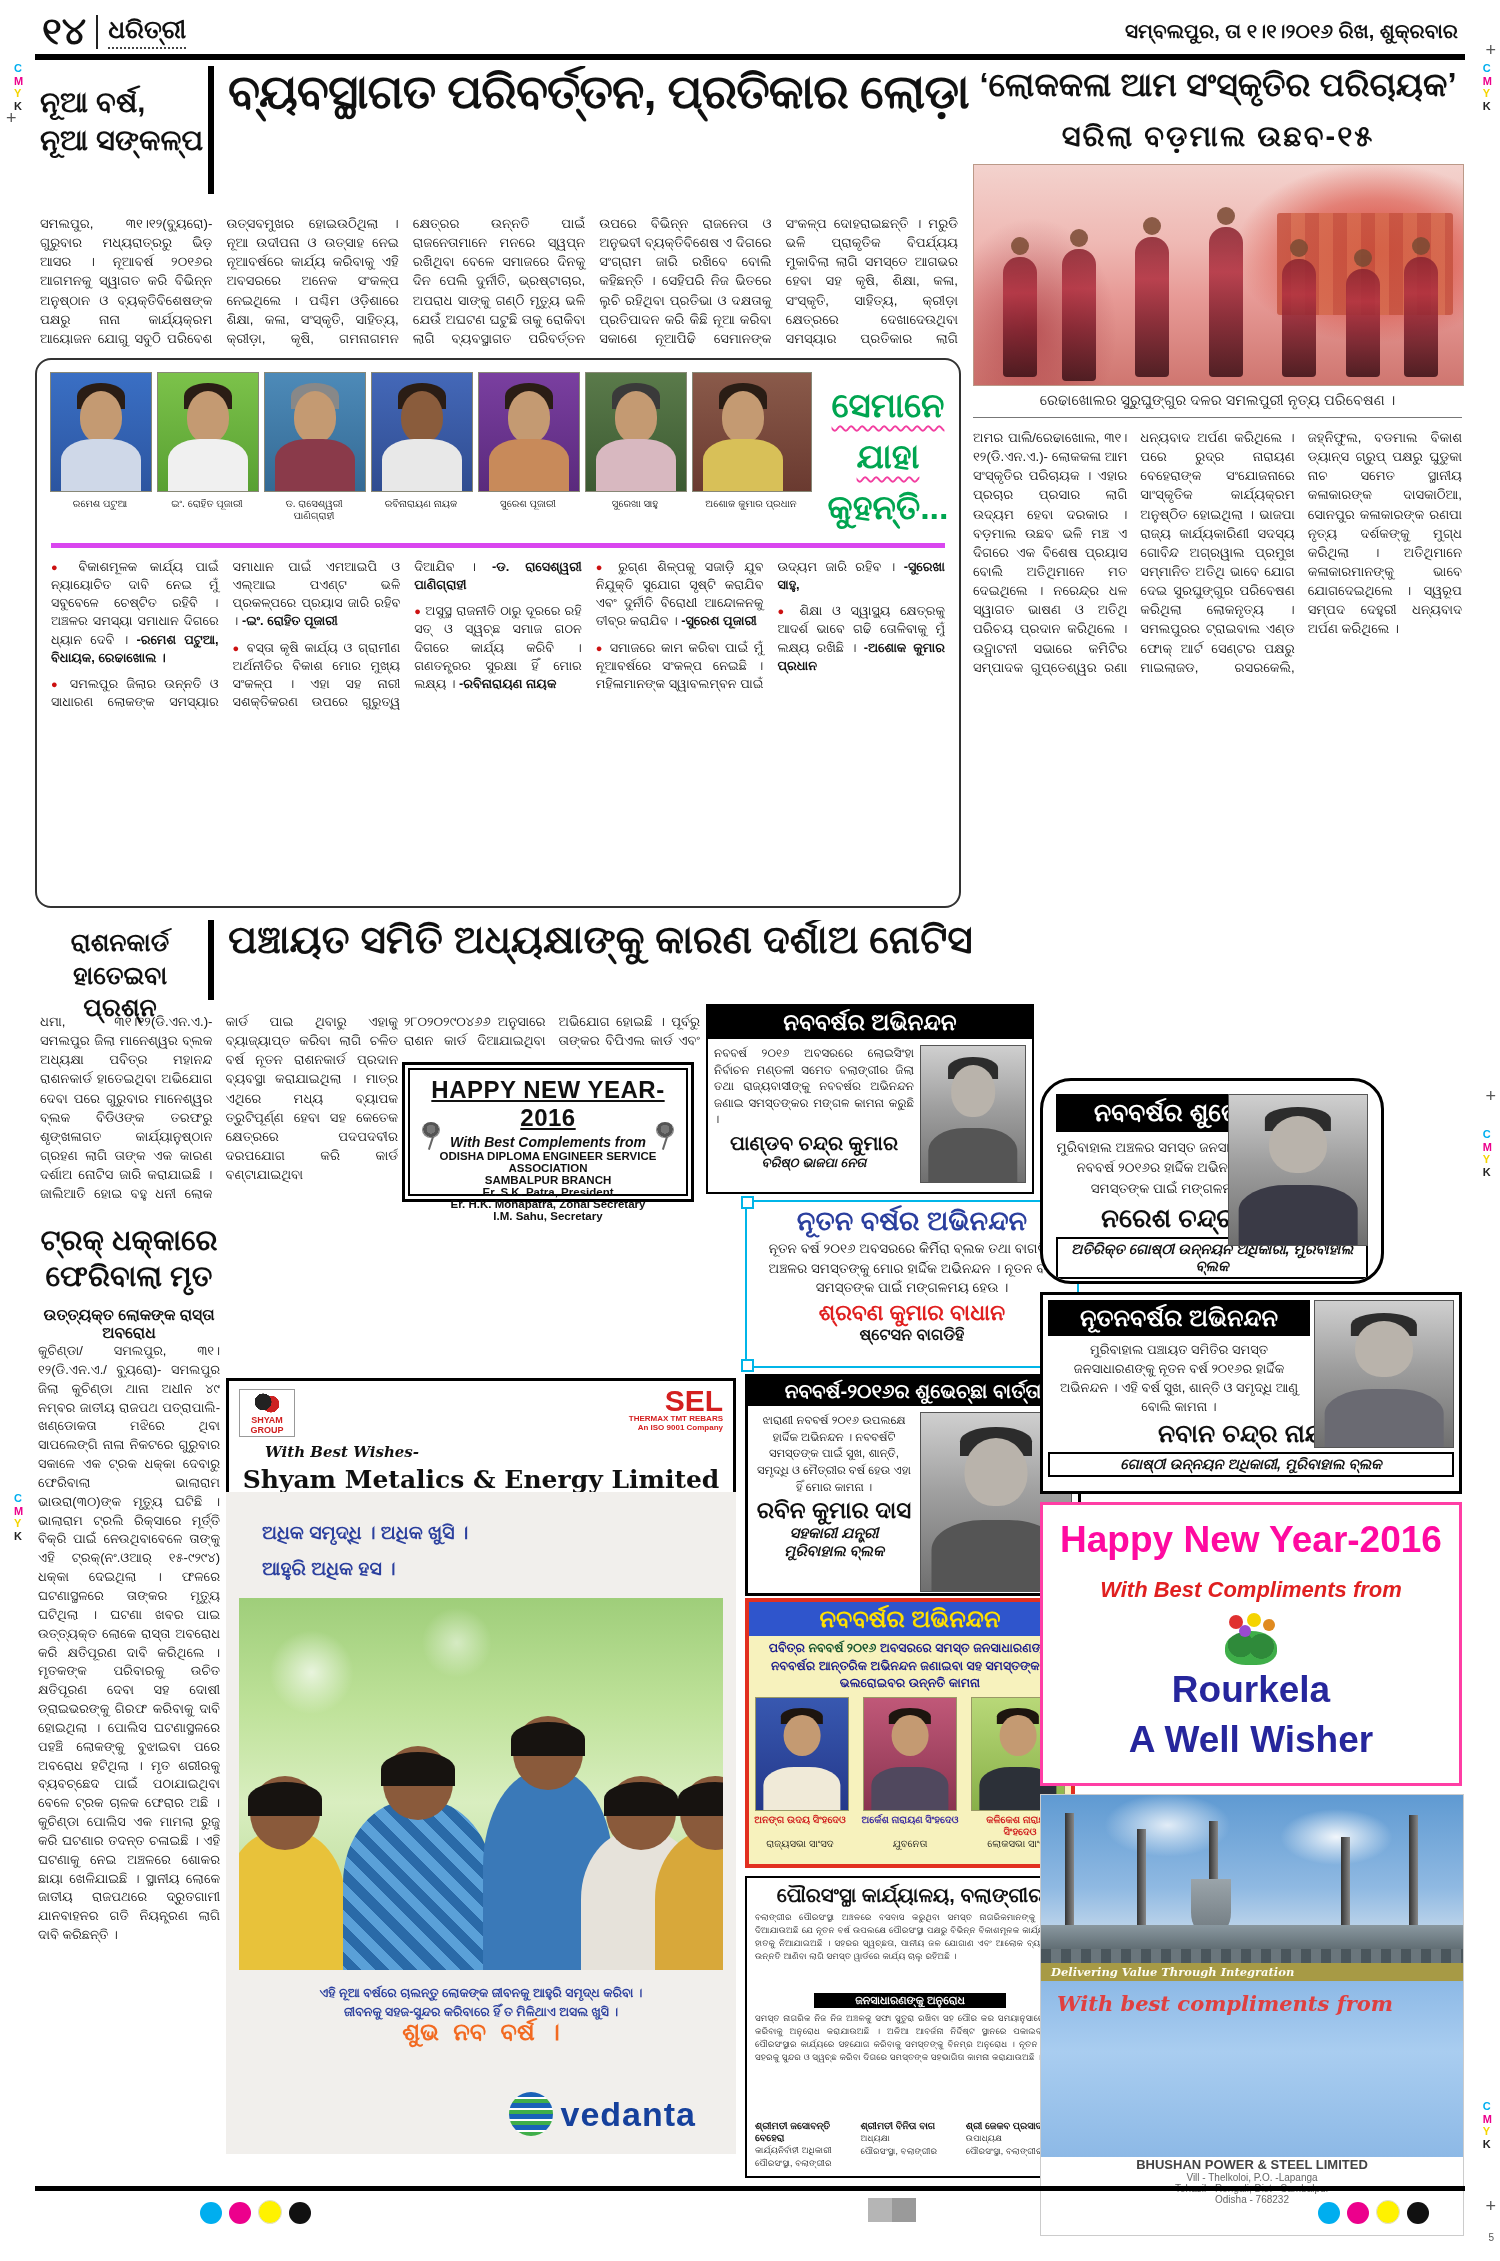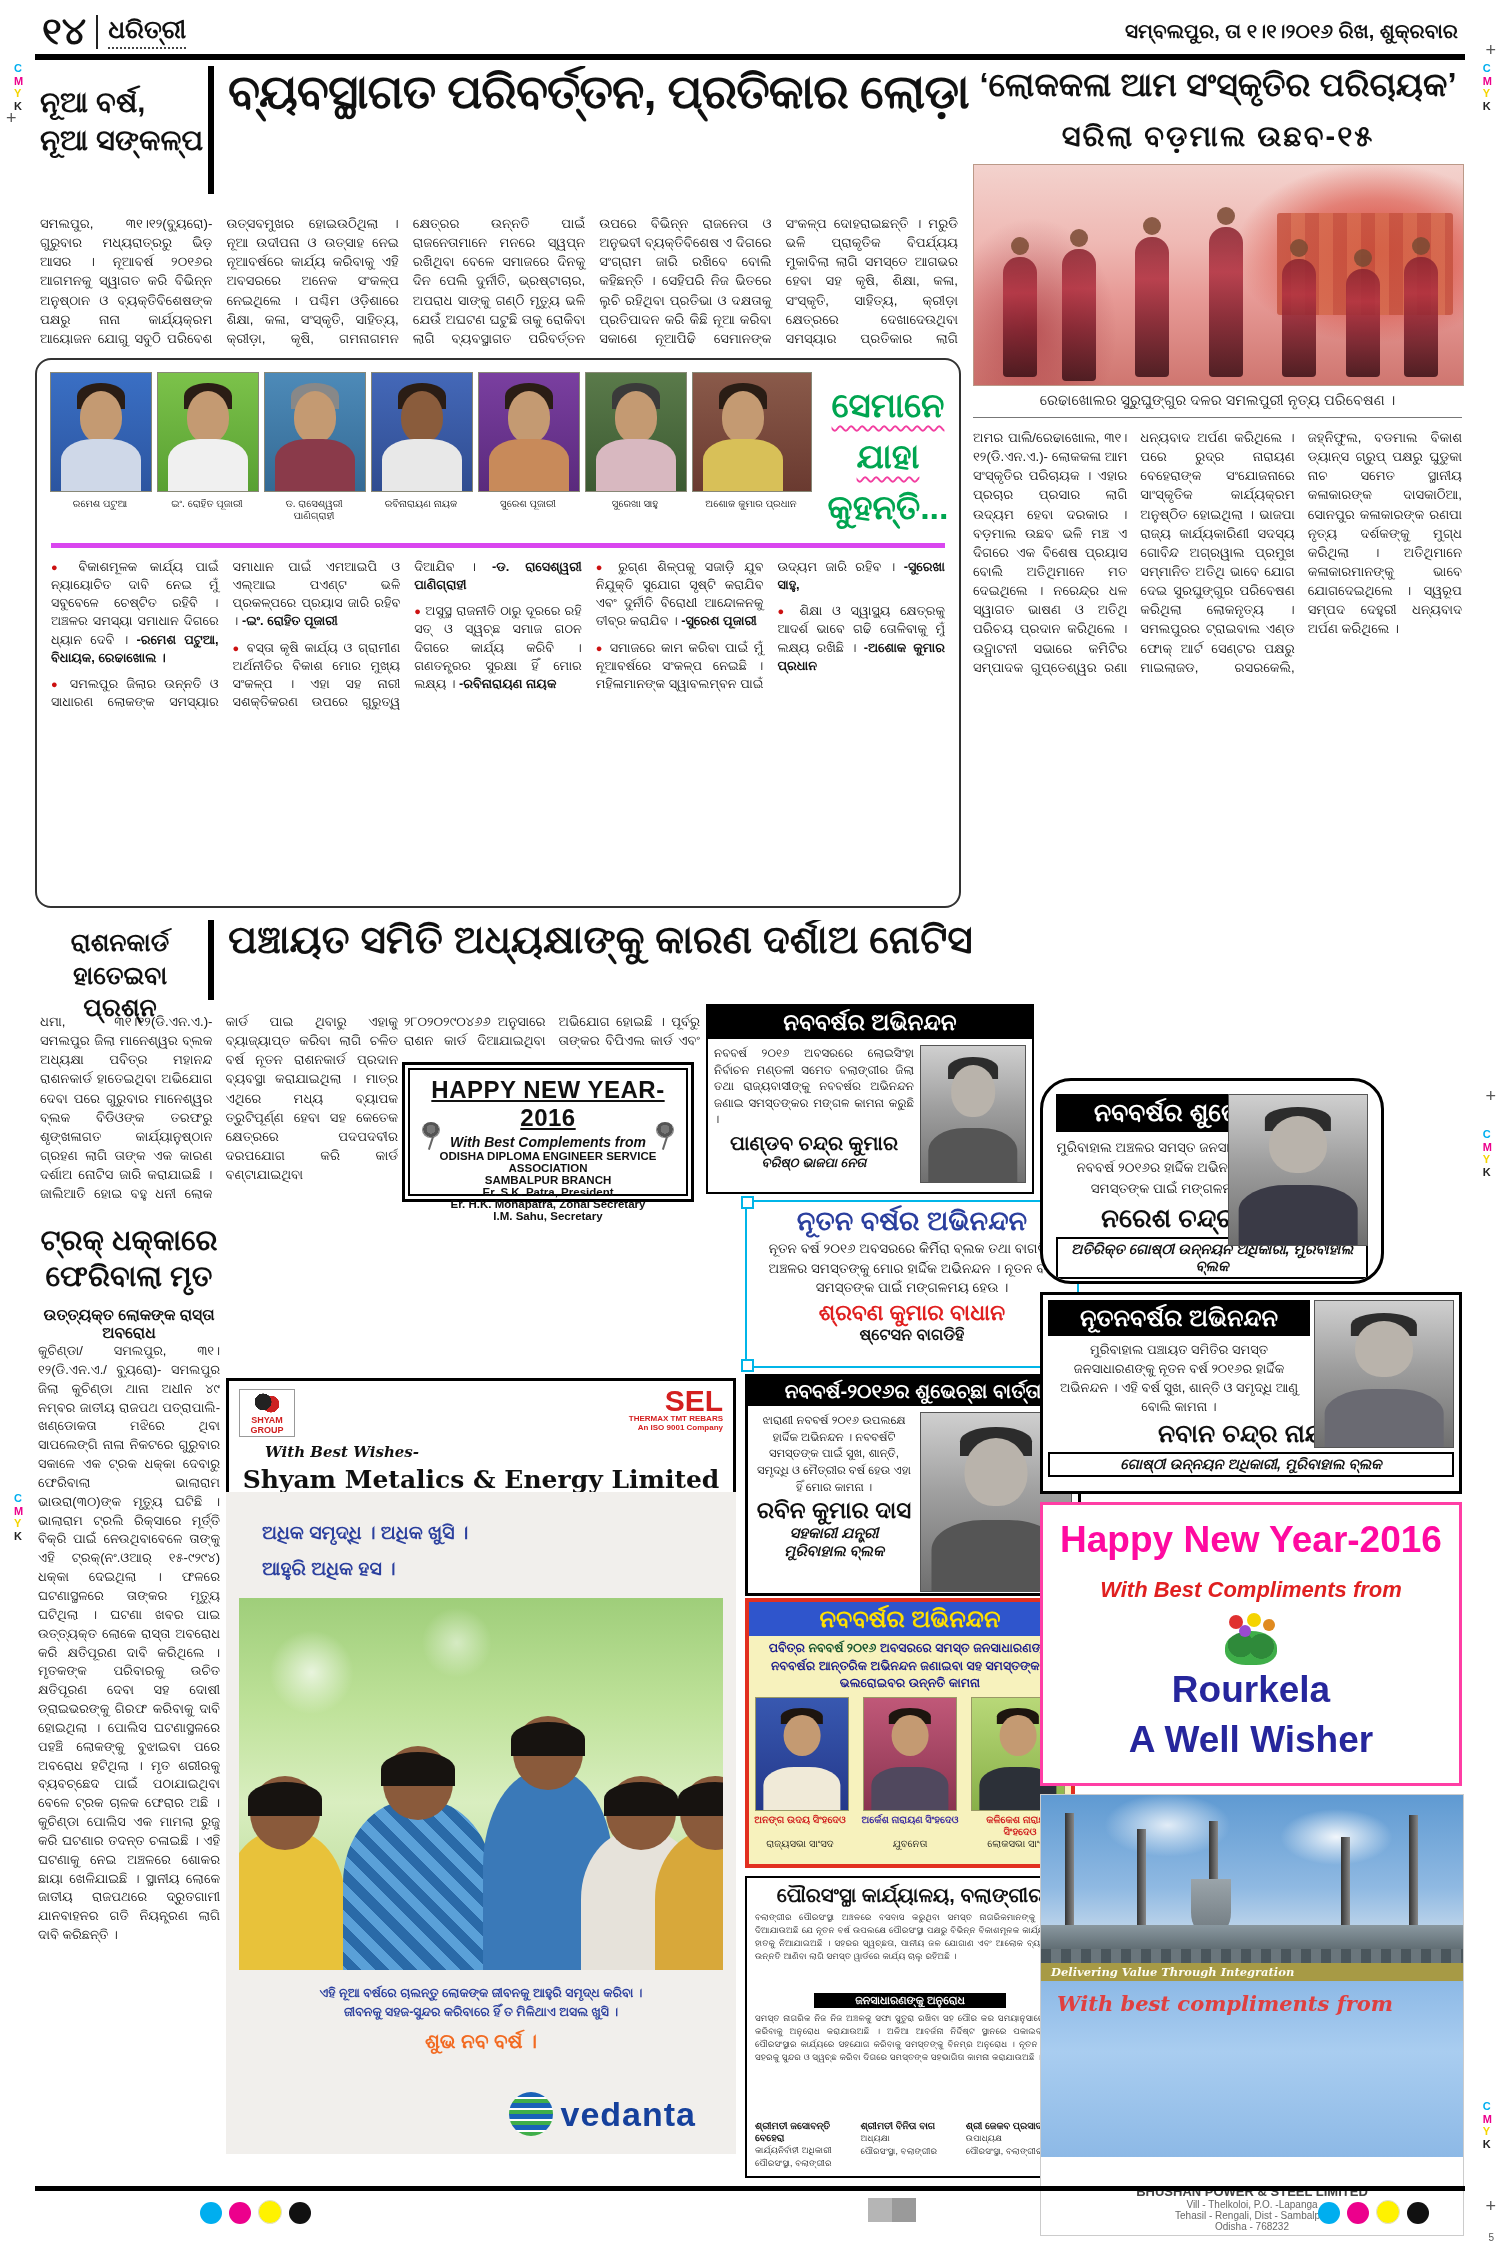--- a/index.html
+++ b/index.html
@@ -458,21 +458,21 @@
       <span class="chimney" style="left:300px;height:96px;"></span>
       <span class="chimney" style="left:368px;height:118px;"></span>
       <span style="position:absolute;bottom:28px;left:150px;width:40px;height:56px;background:linear-gradient(180deg,#9aa4aa,#707a80);border-radius:0 0 40% 40%;"></span>
       <span style="position:absolute;bottom:12px;left:0;width:100%;height:26px;background:linear-gradient(180deg,#8a98a0,#5d6a70);"></span>
       <span style="position:absolute;bottom:0;left:0;width:100%;height:14px;background:repeating-linear-gradient(90deg,#4a565c 0 10px,#6a767c 10px 20px);"></span>
     </div>
     <div class="bh-strip script">Delivering Value Through Integration</div>
     <div class="bh-blue" style="height:176px;padding:10px 16px;box-sizing:border-box;">
       <div class="script bh-red">With best compliments from</div>
     </div>
-    <div class="ctr" style="padding-top:27px;">
+    <div class="ctr" style="padding-top:0;">
       <div class="b" style="font-size:13px;color:#444;">BHUSHAN POWER &amp; STEEL LIMITED</div>
       <div style="font-size:10px;color:#666;">Vill - Thelkoloi, P.O. -Lapanga</div>
       <div style="font-size:10px;color:#666;">Tehasil - Rengali, Dist - Sambalpur</div>
       <div style="font-size:10px;color:#666;">Odisha - 768232</div>
     </div>
   </div>
 
   <div class="abs truck-hl" style="left:36px;top:1222px;width:186px;">
     <div>ଟ୍ରକ୍ ଧକ୍କାରେ</div>
     <div>ଫେରିବାଲା ମୃତ</div>
@@ -509,21 +509,21 @@
     <div class="ved-blue" style="font-size:19px;margin:14px 0 0 36px;">ଆହୁରି ଅଧିକ ହସ ।</div>
     <div class="ved-photo" style="margin:18px auto 0;width:484px;height:372px;">
       <div class="kid" style="left:-14px;background:#e8c23a;"></div>
       <div class="kid" style="left:104px;width:150px;height:180px;background:repeating-linear-gradient(45deg,#5aa0d8 0 10px,#2a6aa8 10px 20px);"></div>
       <div class="kid" style="left:244px;width:130px;height:210px;background:#3a79b8;"></div>
       <div class="kid" style="left:342px;background:#e6e2da;"></div>
       <div class="kid" style="left:416px;background:#d8a83a;"></div>
     </div>
     <div class="ved-blue ctr" style="font-size:12.5px;margin-top:16px;">ଏହି ନୂଆ ବର୍ଷରେ ଚାଲନ୍ତୁ ଲୋକଙ୍କ ଜୀବନକୁ ଆହୁରି ସମୃଦ୍ଧ କରିବା ।</div>
     <div class="ved-blue ctr" style="font-size:12.5px;margin-top:4px;">ଜୀବନକୁ ସହଜ-ସୁନ୍ଦର କରିବାରେ ହିଁ ତ ମିଳିଥାଏ ଅସଲ ଖୁସି ।</div>
-    <div class="ved-orange ctr" style="font-size:20px;margin-top:10px;">ଶୁଭ ନବ ବର୍ଷ ।</div>
+    <div class="ved-orange ctr" style="font-size:24px;font-family:Liberation Mono, monospace;">ଶୁଭ ନବ ବର୍ଷ ।</div>
     <div style="position:absolute;right:40px;bottom:18px;display:flex;align-items:center;gap:8px;">
       <span class="swirl"></span>
       <span class="ved-word">vedanta</span>
     </div>
   </div>
 
   <div class="abs" style="left:35px;top:2186px;width:1430px;height:5px;background:#000;"></div>
   <div class="abs" style="left:200px;top:2200px;">
     <span class="dot" style="background:#00aeef;"></span><span class="dot" style="background:#ec008c;"></span><span class="dot" style="background:#fff200;border:1px solid #ddd;"></span><span class="dot" style="background:#111;"></span>
   </div>

